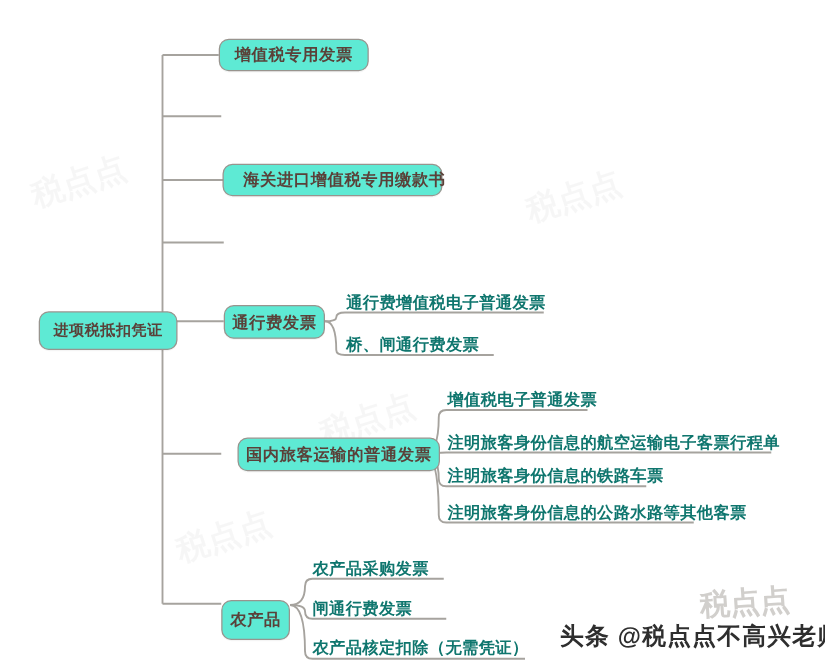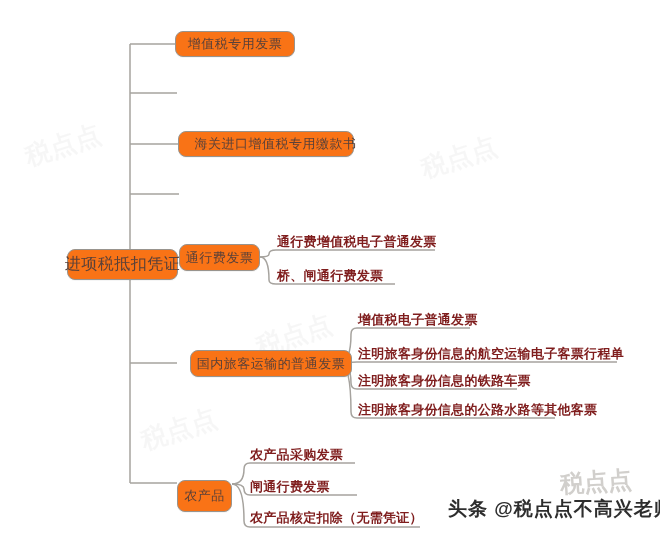--- a/index.html
+++ b/index.html
@@ -13,35 +13,35 @@
     background:#ffffff;
     overflow:hidden;
   }
   .lines{
     position:absolute;left:0;top:0;width:660px;height:537px;
     pointer-events:none;
   }
   .node{
     position:absolute;
     box-sizing:border-box;
-    background:#f97316;
+    background:#5eead4;
     border:1.5px solid #98948e;
     border-radius:8px;
     color:#5a4139;
-    font-weight:normal;
+    font-weight:bold;
     font-size:13px;
     display:flex;align-items:center;justify-content:center;
     white-space:nowrap;
     letter-spacing:0.5px;
     box-shadow:0 1px 0 rgba(0,0,0,0.04);
   }
-  .node.root{font-size:16px;margin-left:36px;}
+  .node.root{font-size:12px;}
   .leaf{
     position:absolute;
-    color:#7f1d1d;
+    color:#0f766e;
     font-weight:bold;
     font-size:13px;
     white-space:nowrap;
     letter-spacing:0.3px;
   }
   .wm{
     position:absolute;
     color:#6a6a6a;
     opacity:0.05;
     font-size:26px;

